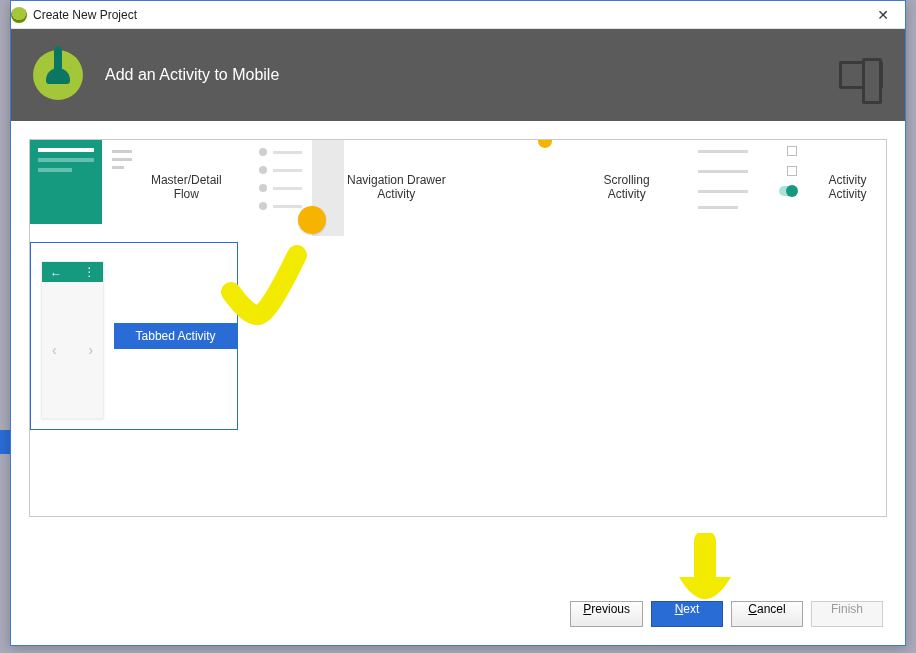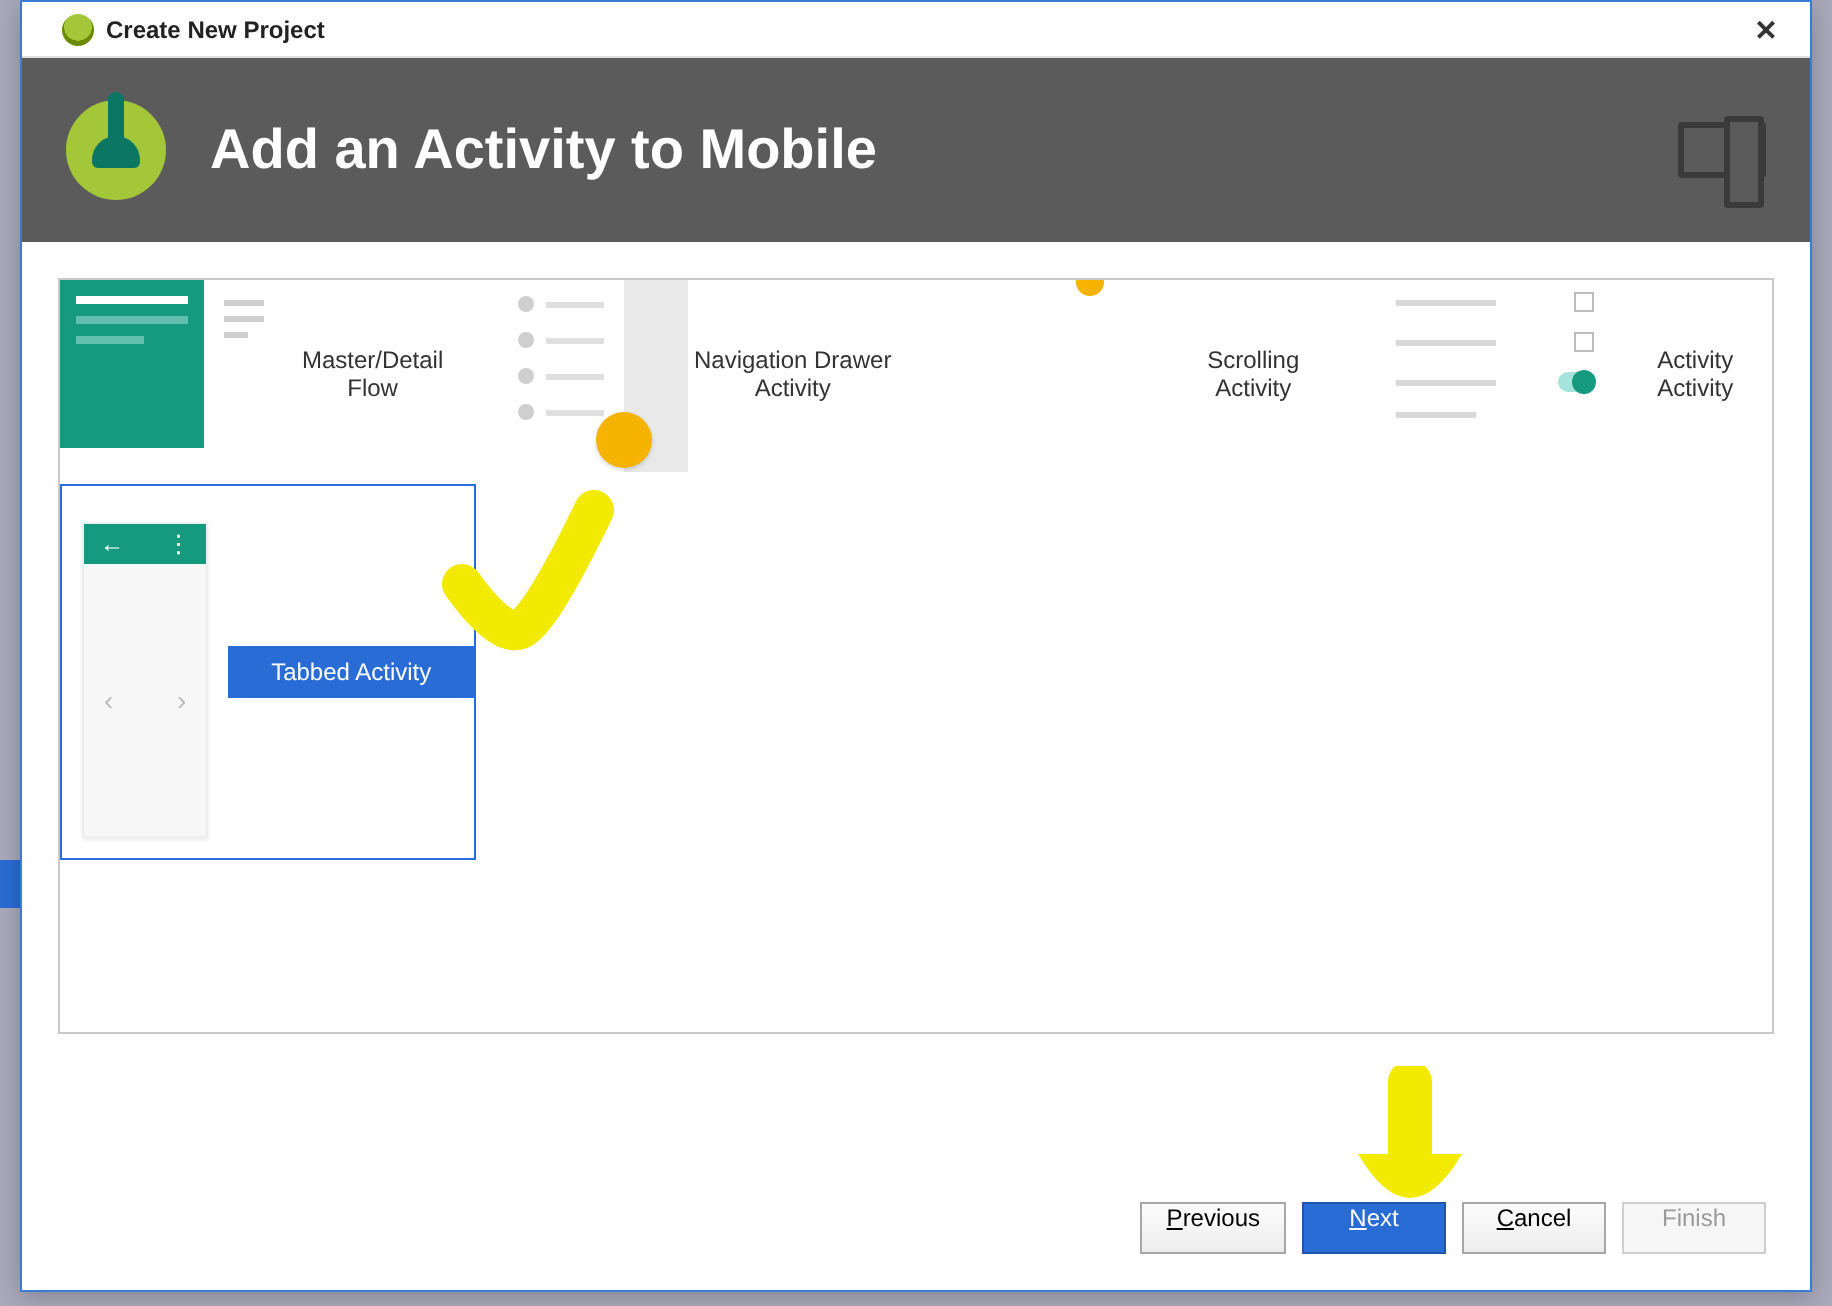--- a/index.html
+++ b/index.html
@@ -18,23 +18,22 @@
     width: 896px; height: 646px;
     background: #fff;
     border: 1px solid #3a7bd5;
     box-shadow: 0 2px 12px rgba(0,0,0,.25);
   }
   .titlebar {
     height: 28px;
     background: #fff;
     display: flex;
     align-items: center;
-    padding: 0 0 0 20px;
+    padding: 0 0 0 0;
     border-bottom: 1px solid #e1e1e1;
-    font-weight: bold;
   }
   .titlebar .app-icon {
     width: 16px; height: 16px;
     margin-right: 6px;
     background: radial-gradient(circle at 50% 40%, #a4c639 55%, #6a8a00 56%);
     border-radius: 50%;
   }
   .titlebar .title { color: #222; }
   .titlebar .close {
     margin-left: auto;
@@ -70,22 +69,22 @@
     width: 8px; height: 34px;
     left: 21px; top: -4px;
     border-radius: 4px;
   }
   .banner .logo::after {
     width: 24px; height: 16px;
     border-radius: 12px 12px 3px 3px;
     left: 13px; top: 18px;
   }
   .banner .heading {
-    font-size: 28px;
-    font-weight: 700;
+    font-size: 16px;
+    font-weight: 400;
   }
   .banner .device-icon {
     margin-left: auto;
     width: 44px; height: 28px;
     border: 3px solid #3a3a3a;
     border-radius: 2px;
     position: relative;
   }
   .banner .device-icon::after {
     content:"";

